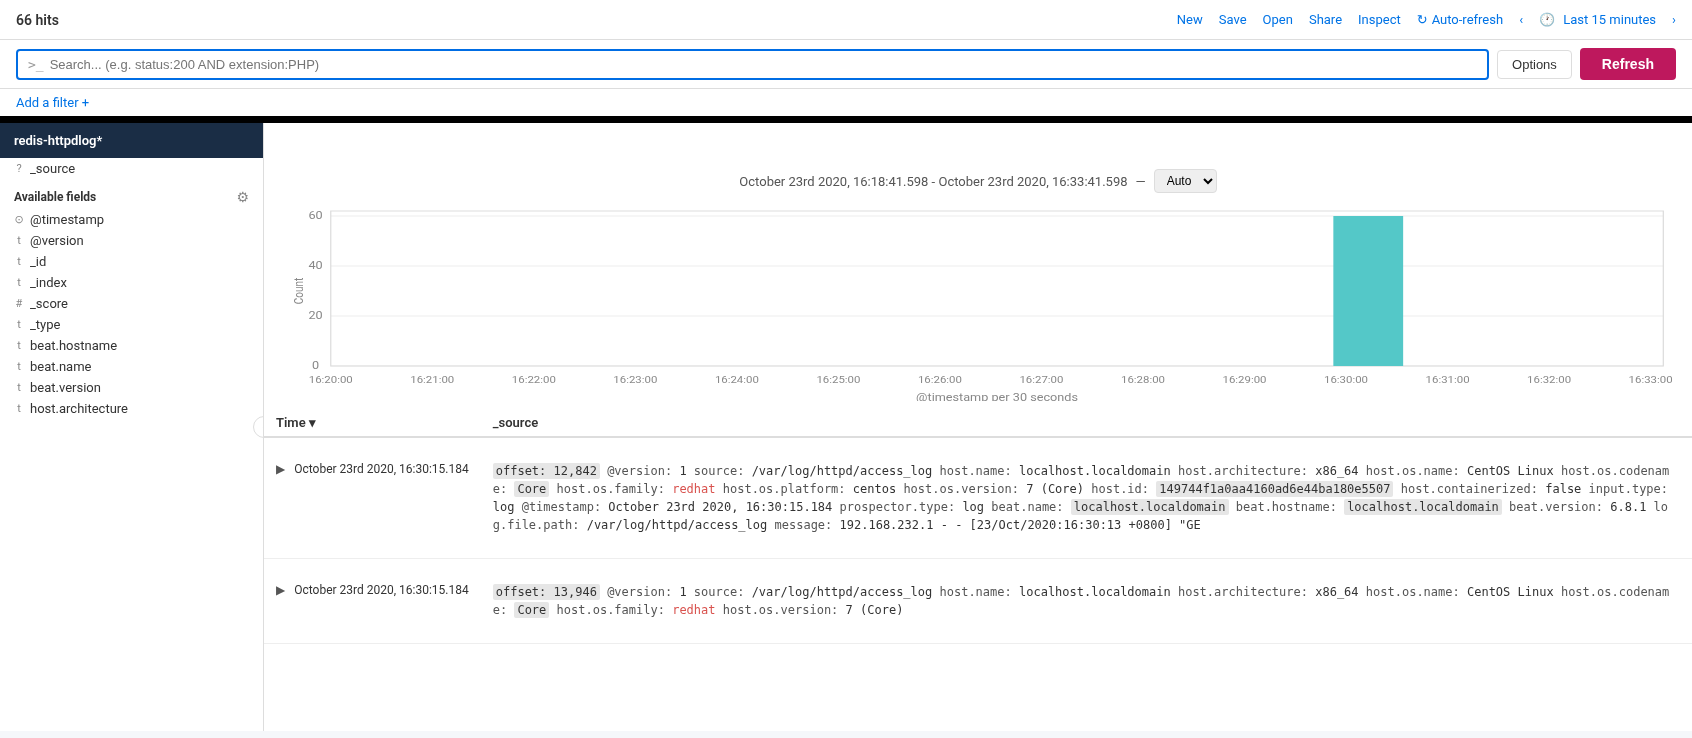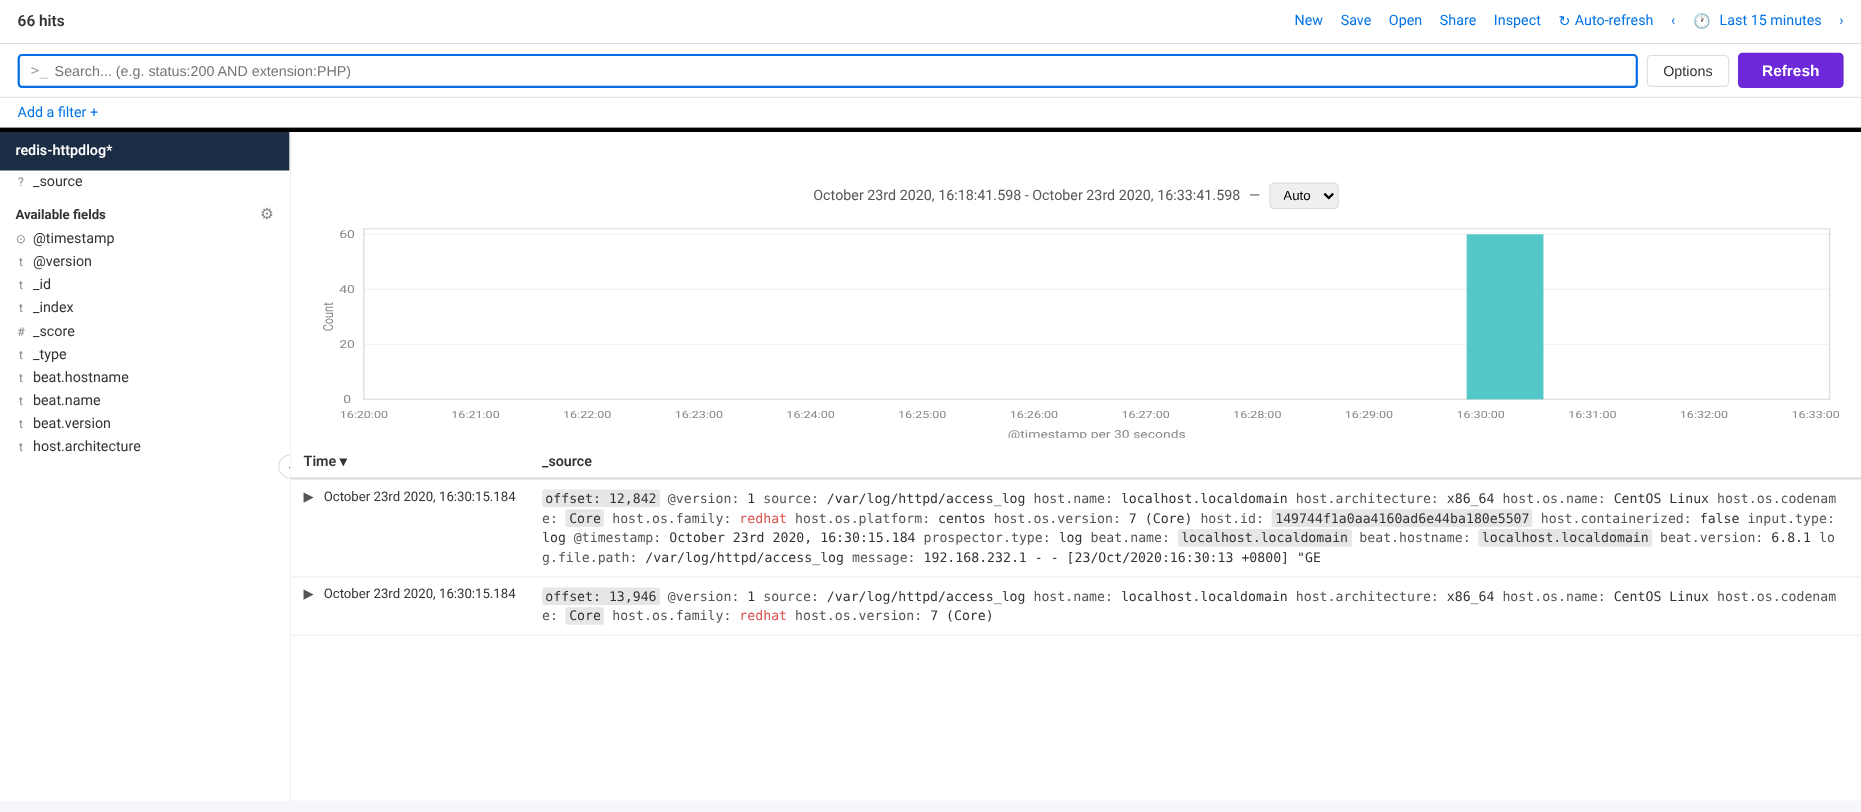--- a/index.html
+++ b/index.html
@@ -29,27 +29,27 @@
     }
     .search-prompt { color: #999; margin-right: 6px; font-family: monospace; }
     .search-input {
       border: none; outline: none; flex: 1; font-size: 13px; color: #555;
     }
     .options-btn {
       padding: 6px 14px; border: 1px solid #ddd; border-radius: 4px;
       background: #fff; cursor: pointer; color: #333; font-size: 13px;
     }
     .refresh-btn {
-      padding: 8px 22px; background: #6d28d9; color: #fff; border: none;
+      padding: 8px 22px; background: #be185d; color: #fff; border: none;
       border-radius: 4px; cursor: pointer; font-size: 14px; font-weight: 600;
     }
 
     
     .filter-bar {
-      padding: 6px 16px; background: #fff; border-bottom: 4px solid #000000;
+      padding: 6px 16px; background: #fff; border-bottom: 7px solid #000000;
     }
     .add-filter { color: #0073e6; cursor: pointer; font-size: 13px; }
 
     
     .main-layout { display: flex; height: calc(738px - 44px - 50px - 36px); }
 
     
     .sidebar {
       width: 264px; min-width: 264px; background: #fff; border-right: 1px solid #ddd;
       overflow-y: auto; position: relative;
@@ -96,21 +96,21 @@
     .chart-container { position: relative; height: 200px; }
     .chart-svg { width: 100%; height: 100%; }
 
     
     .results-table { width: 100%; border-collapse: collapse; margin-top: 8px; }
     .results-table th {
       text-align: left; padding: 6px 12px; border-bottom: 2px solid #ddd;
       font-size: 13px; font-weight: 600; background: #fff; position: sticky; top: 0;
     }
     .results-table td {
-      padding: 8px 12px; border-bottom: 1px solid #eee; vertical-align: top;
+      padding: 24px 12px; border-bottom: 1px solid #eee; vertical-align: top;
       font-size: 12px;
     }
     .expand-btn { cursor: pointer; color: #555; margin-right: 6px; }
     .time-cell { color: #333; white-space: nowrap; width: 200px; }
     .source-cell {
       font-family: monospace; font-size: 11px; color: #333; line-height: 1.5;
       word-break: break-all;
     }
     .source-highlight { background: #e6e6e6; padding: 1px 3px; border-radius: 2px; }
     .key { color: #555; }

